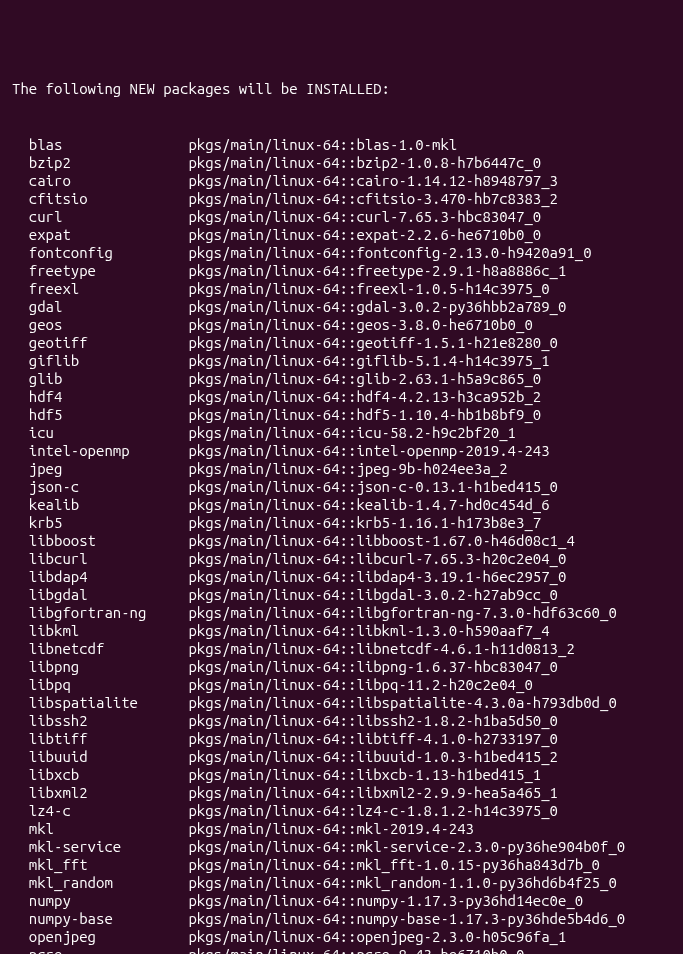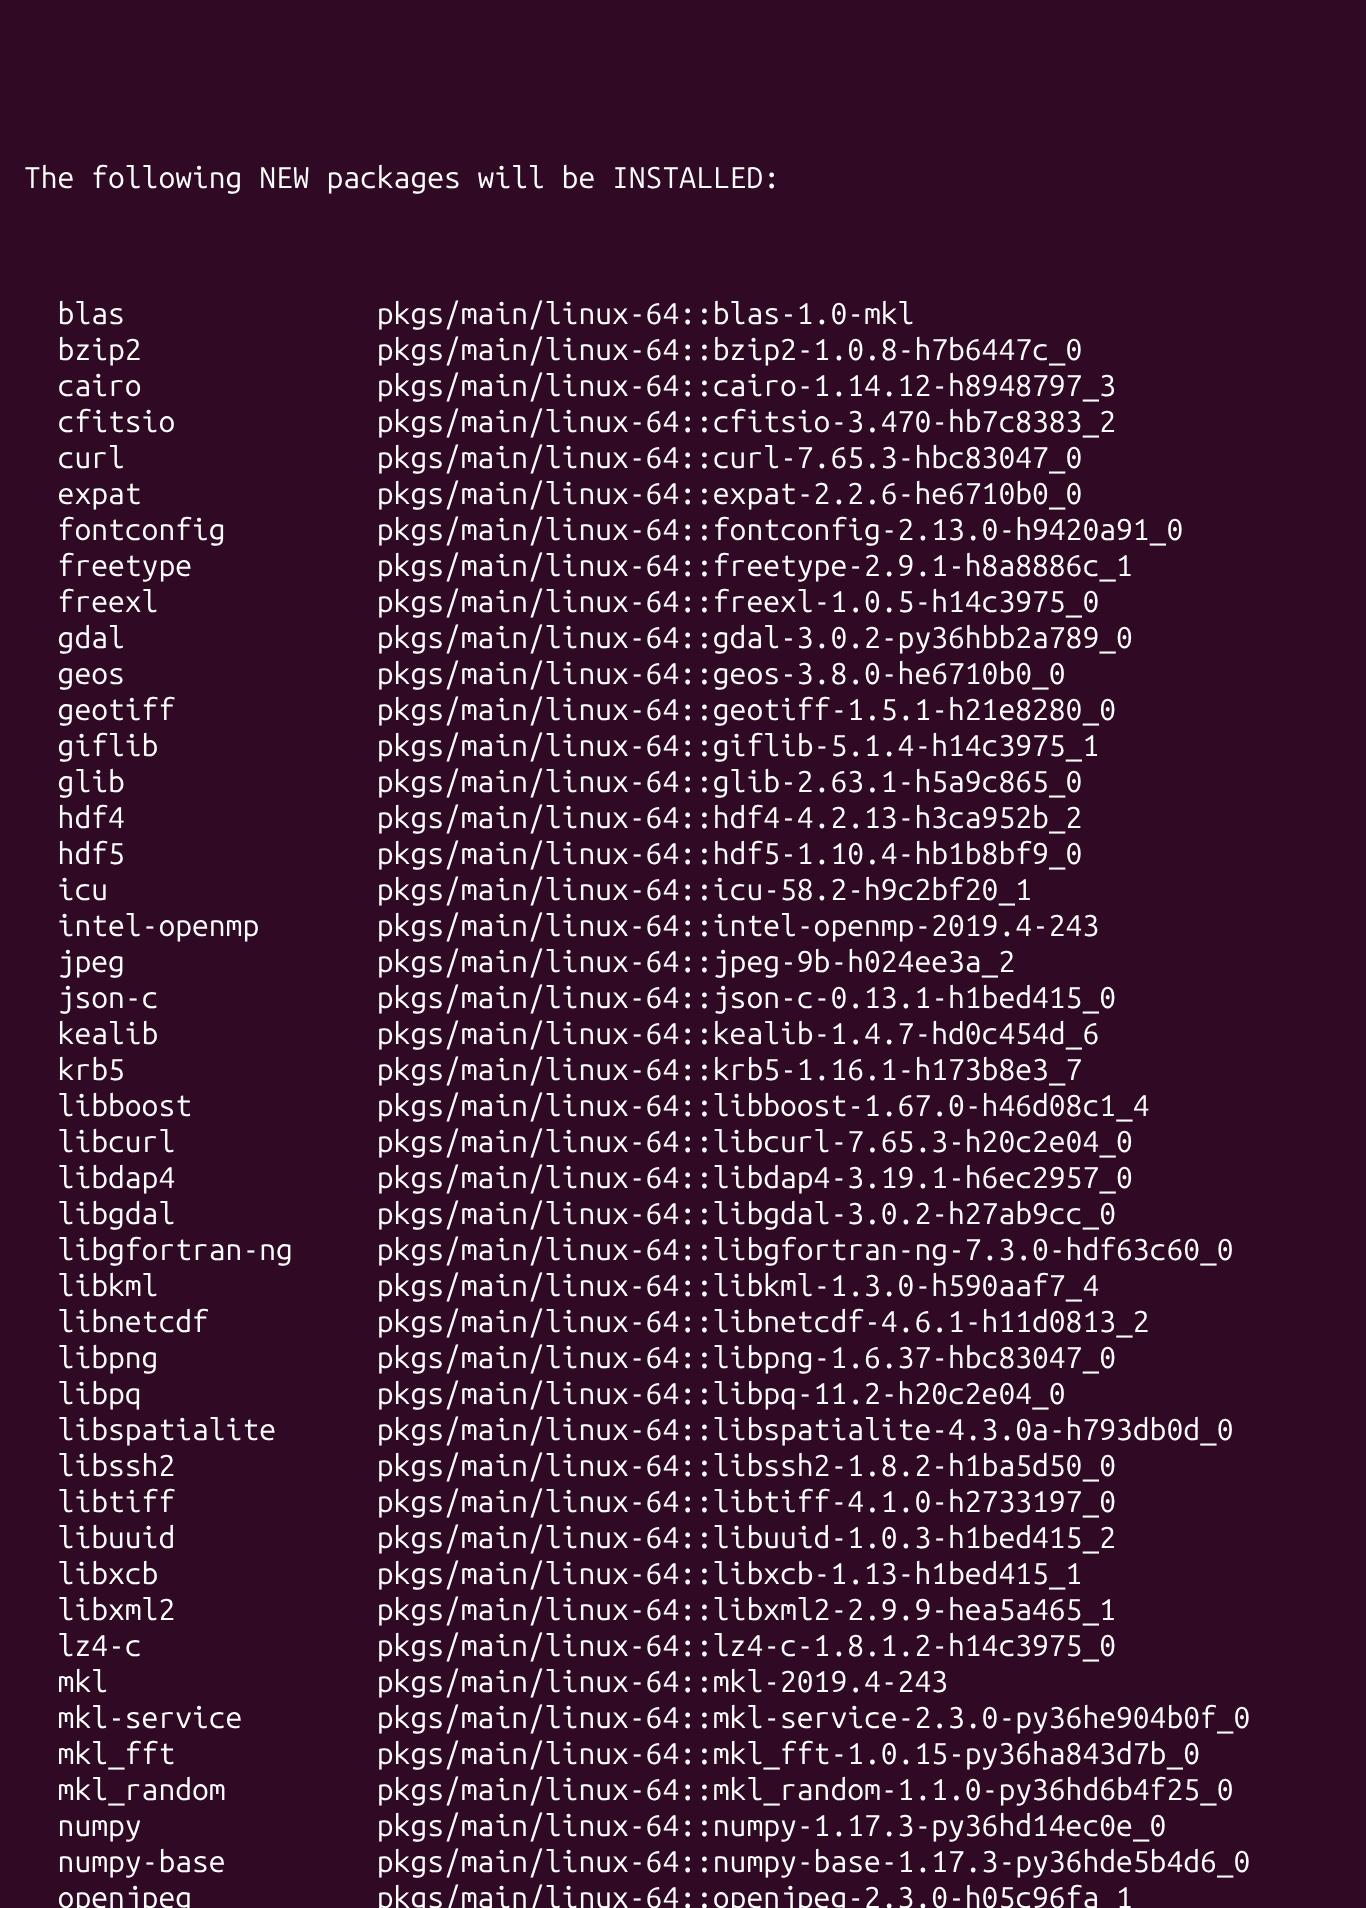--- a/index.html
+++ b/index.html
@@ -9,21 +9,21 @@
     color: #ffffff;
     font-family: "Ubuntu Mono", "DejaVu Sans Mono", "Courier New", monospace;
     font-size: 15px;
     line-height: 18px;
     width: 683px;
     box-sizing: border-box;
     white-space: pre;
     overflow: hidden;
   }
   .header {
-    margin-bottom: 32px;
+    margin-bottom: 20px;
   }
   .row {
     display: flex;
     align-items: flex-end;
   }
   .indent {
     width: 2ch;
     flex: 0 0 2ch;
   }
   .name {

